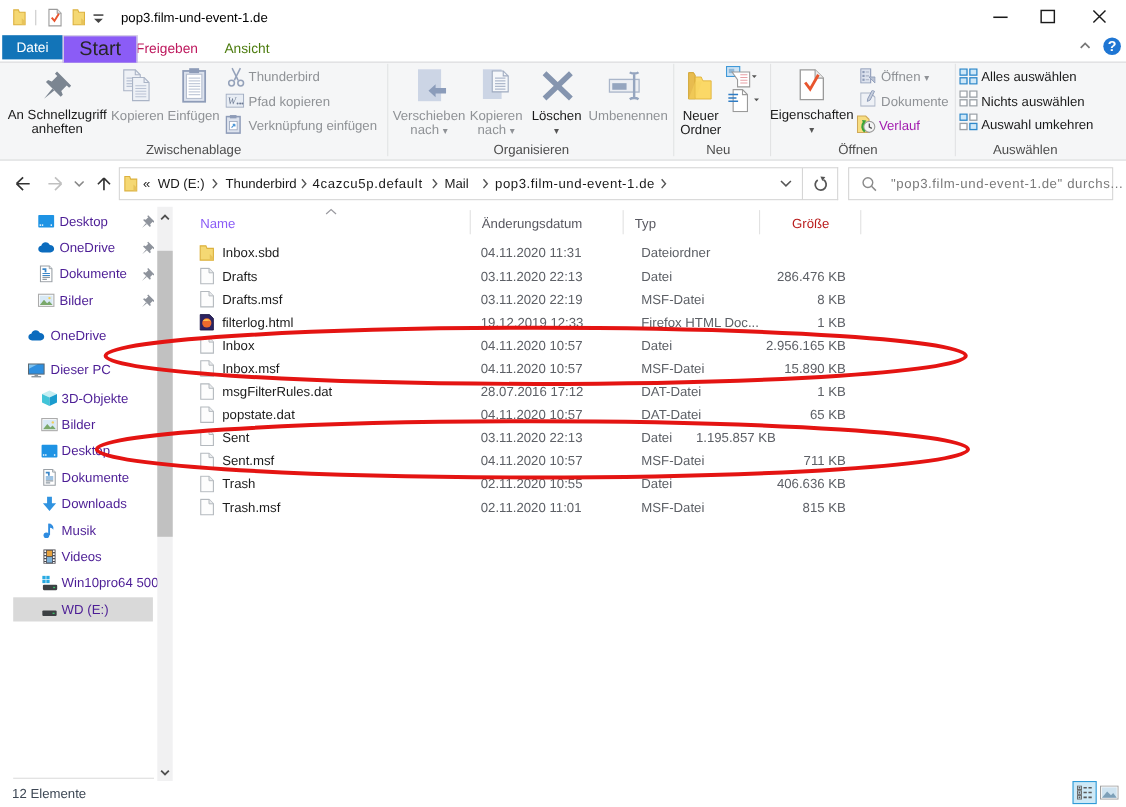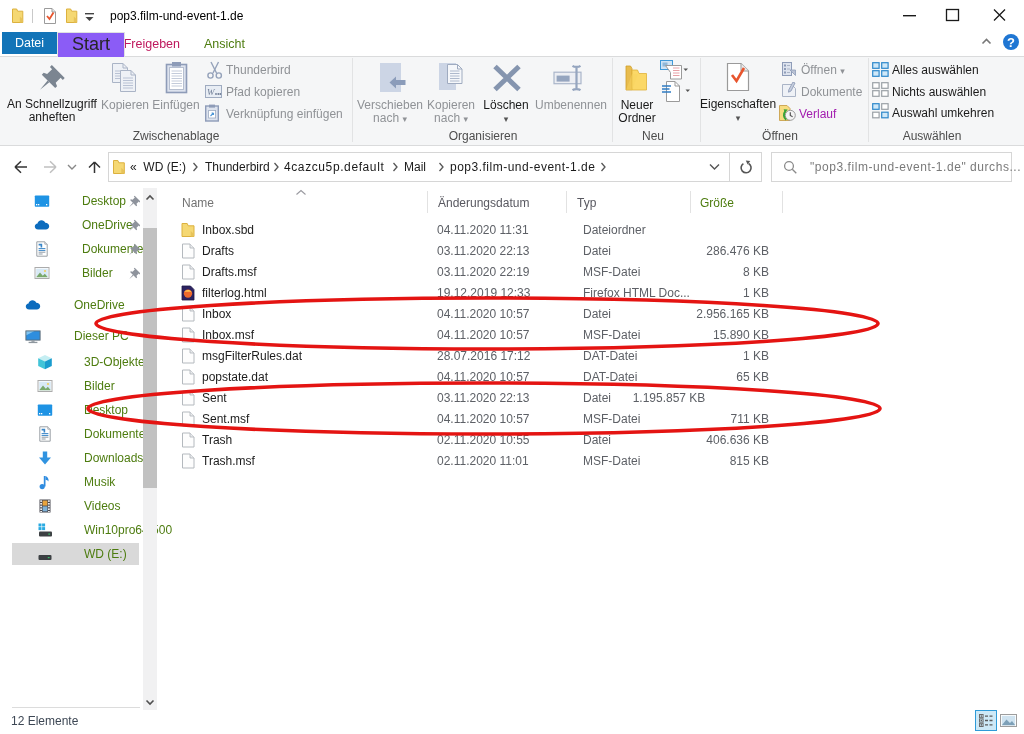--- a/index.html
+++ b/index.html
@@ -4,21 +4,21 @@
 <style>
 * { margin:0; padding:0; box-sizing:border-box; }
 html,body { width:1024px; height:734px; }
 body { font-family:"Liberation Sans", sans-serif; font-size:12px; color:#444; background:#fff; position:relative; overflow:hidden; }
 .abs { position:absolute; }
 .glabel { top:129px; width:140px; text-align:center; color:#4d4d4d; font-size:12px; }
 .gsep { top:58px; width:1px; height:84px; background:#e2e3e4; }
 .rtext { font-size:12px; color:#4a4a4a; }
 .dis { color:#8f9296; }
 .c2 { text-align:center; line-height:12.5px; }
-.nav { height:22px; line-height:22px; color:#4d7c0f; font-size:12px; white-space:nowrap;margin-left:28px; }
+.nav { height:22px; line-height:22px; color:#4c1d95; font-size:12px; white-space:nowrap; }
 .cell { height:21px; line-height:21px; font-size:12px; white-space:nowrap; }
 .cname { color:#1c1c1c; }
 .cgray { color:#5d6066; }
 </style>
 </head>
 <body>
 
 <svg class="abs" style="left:11px;top:7px;" width="90" height="18" viewBox="0 0 90 18">
 
   <path d="M1.5 2 L1.5 15.5 L11.8 15.5 L11.8 4.2 L6.6 4.2 L5.7 2 Z" fill="#f5d873" stroke="#dcb13e" stroke-width="1"></path>
@@ -459,27 +459,27 @@
 
 <div class="abs" style="left:143px;top:188px;width:14px;height:522px;background:#f1f1f2;"></div>
 <svg class="abs" style="left:143px;top:192px;" width="14" height="12" viewBox="0 0 14 12">
     <path d="M3.5 7.5 L7 4 L10.5 7.5" stroke="#505050" stroke-width="1.6" fill="none"></path>
   </svg>
 <div class="abs" style="left:143px;top:228px;width:14px;height:260px;background:#c1c1c1;"></div>
 <svg class="abs" style="left:143px;top:696px;" width="14" height="12" viewBox="0 0 14 12">
     <path d="M3.5 4.5 L7 8 L10.5 4.5" stroke="#505050" stroke-width="1.6" fill="none"></path>
   </svg>
 
-<div class="abs hdr" style="left:182px;top:196px;color:#737373;text-align:right;">Name</div>
+<div class="abs hdr" style="left:182px;top:196px;color:#8b5cf6;text-align:right;">Name</div>
 <svg class="abs" style="left:295px;top:189px;" width="12" height="7" viewBox="0 0 12 7">
     <path d="M1.5 5.5 L6 1.5 L10.5 5.5" stroke="#9a9aa0" stroke-width="1.1" fill="none"></path>
   </svg>
 <div class="abs hdr" style="left:438px;top:196px;color:#585860;">Änderungsdatum</div>
 <div class="abs hdr" style="left:577px;top:196px;color:#585860;">Typ</div>
-<div class="abs hdr" style="left:700px;top:196px;color:#4d7c0f;">Größe</div>
+<div class="abs hdr" style="left:720px;top:196px;color:#b91c1c;">Größe</div>
 <div class="abs" style="left:427px;top:191px;width:1px;height:22px;background:#e2e2e2;"></div>
 <div class="abs" style="left:566px;top:191px;width:1px;height:22px;background:#e2e2e2;"></div>
 <div class="abs" style="left:690px;top:191px;width:1px;height:22px;background:#e2e2e2;"></div>
 <div class="abs" style="left:782px;top:191px;width:1px;height:22px;background:#e2e2e2;"></div>
 <svg class="abs" style="left:180px;top:222px" width="16" height="16" viewBox="0 0 16 16">
     <path d="M2 1.5 L2 14.5 L14 14.5 L14 3.8 L8.2 3.8 L7.2 1.5 Z" fill="#f5d873" stroke="#dcb13e" stroke-width="1"></path>
     <path d="M10.7 9 L10.7 14.5 L14 14.5 L14 12 Z" fill="#e7c35a"></path>
   </svg>
 <div class="abs cell cname" style="left:202px;top:220px;">Inbox.sbd</div>
 <div class="abs cell cgray" style="left:437px;top:220px;">04.11.2020 11:31</div>

